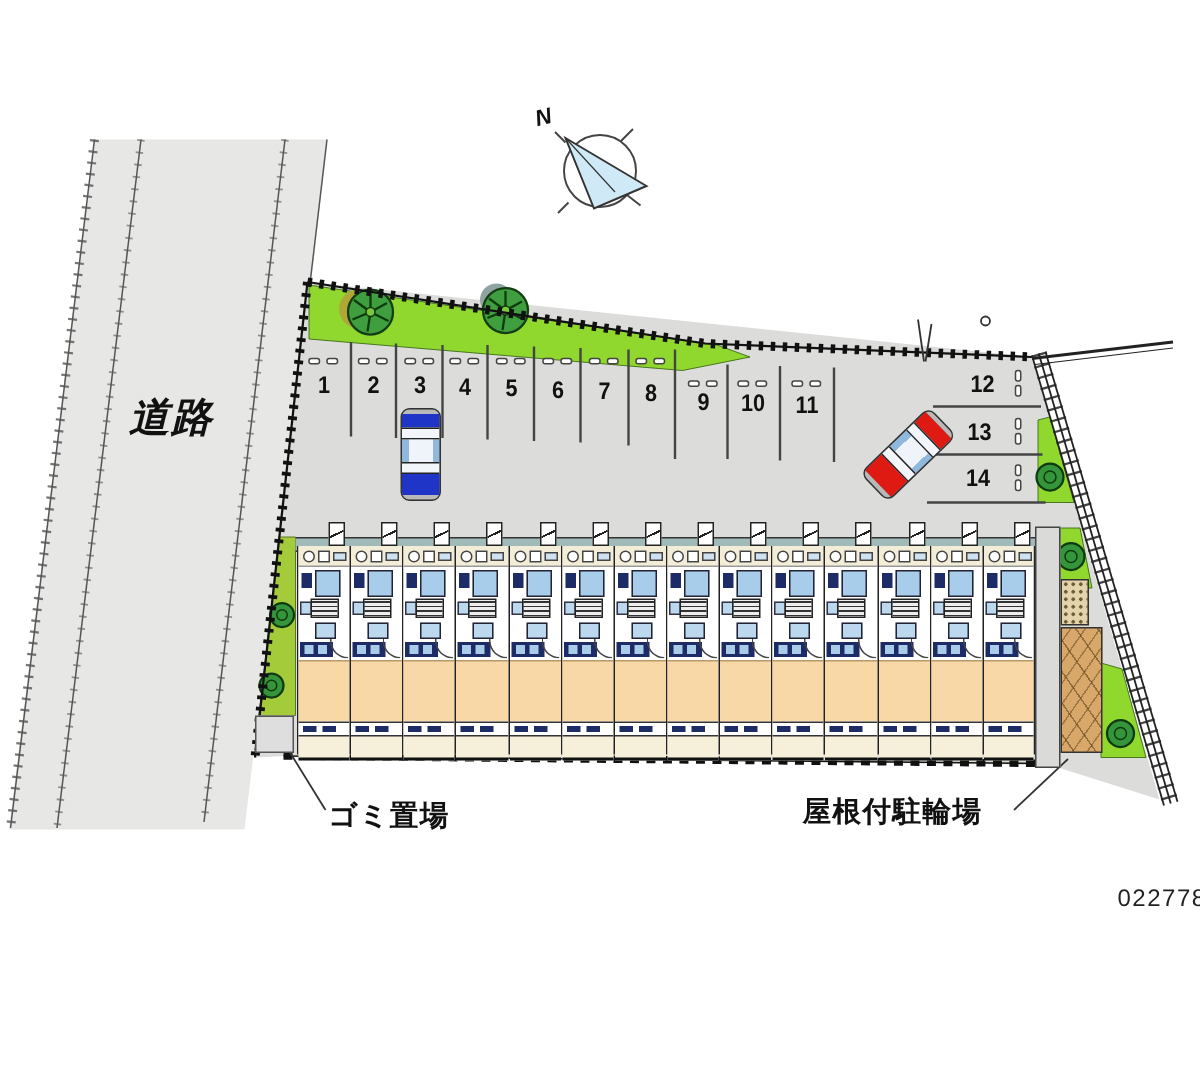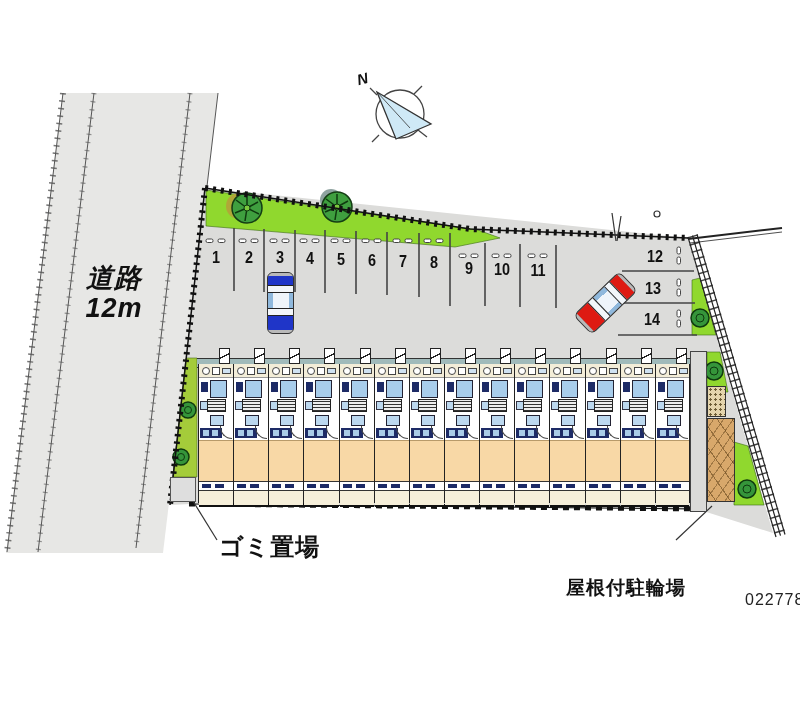--- a/index.html
+++ b/index.html
@@ -1,22 +1,22 @@
 <!DOCTYPE html>
 <html><head>
 <meta charset="utf-8">
 <style>
   html,body{margin:0;padding:0;background:#fff;}
   #stage{position:relative;width:800px;height:727px;background:#ffffff;overflow:hidden;
          font-family:"Liberation Sans","DejaVu Sans",sans-serif;}
   #bg{position:absolute;left:0;top:0;}
   .lbl{position:absolute;color:#111;font-weight:bold;white-space:nowrap;}
   #road-label{left:62px;top:263px;width:104px;text-align:center;font-size:27px;line-height:1.12;letter-spacing:1px;font-style:italic;}
-  #garbage-label{left:219px;top:531px;font-size:24px;letter-spacing:1px;}
-  #bike-label{left:566px;top:528px;font-size:19px;letter-spacing:1px;margin-top:47px;}
+  #garbage-label{left:219px;top:531px;font-size:19px;letter-spacing:1px;}
+  #bike-label{left:535px;top:528px;font-size:19px;letter-spacing:1px;}
   #plan-number{left:745px;top:591px;font-size:16px;font-weight:normal;letter-spacing:1px;color:#222;}
   #north-label{left:357px;top:70px;font-size:15px;font-style:italic;transform:rotate(-14deg);}
   .stall-num{position:absolute;font-size:16px;font-weight:bold;color:#111;transform:translate(-50%,-50%) scaleX(.9);}
   
   #building{position:absolute;left:197px;top:348px;width:512px;height:160px;}
   #walkway{position:absolute;left:0;top:10px;width:510px;height:8px;background:#a0baba;border-top:1px solid #333;border-bottom:1px solid #333;}
   #endwall{position:absolute;left:493px;top:3px;width:15px;height:159px;background:#dadad8;border:1px solid #444;}
   .flag{position:absolute;top:0;width:9px;height:14px;background:#fff;border:1px solid #222;
         background-image:linear-gradient(155deg,transparent 46%,#222 46%,#222 54%,transparent 54%);}
   .unit{position:absolute;top:16px;width:35.14px;height:139px;border-left:1px solid #222;background:#fff;box-sizing:border-box;}
@@ -702,19 +702,18 @@
       <div class="stall-num" style="left: 469px; top: 269px;">9</div>
       <div class="stall-num" style="left: 502px; top: 270px;">10</div>
       <div class="stall-num" style="left: 538px; top: 271px;">11</div>
       <div class="stall-num" style="left: 655px; top: 257px;">12</div>
       <div class="stall-num" style="left: 653px; top: 289px;">13</div>
       <div class="stall-num" style="left: 652px; top: 320px;">14</div>
     </div>
 
   <div class="lbl" id="road-label">
     <div>道路</div>
-    <div>12m</div>
   </div>
   <div class="lbl" id="north-label">N</div>
   <div class="lbl" id="garbage-label">ゴミ置場</div>
   <div class="lbl" id="bike-label">屋根付駐輪場</div>
   <div class="lbl" id="plan-number">022778</div>
 </div>
 
 </body></html>

